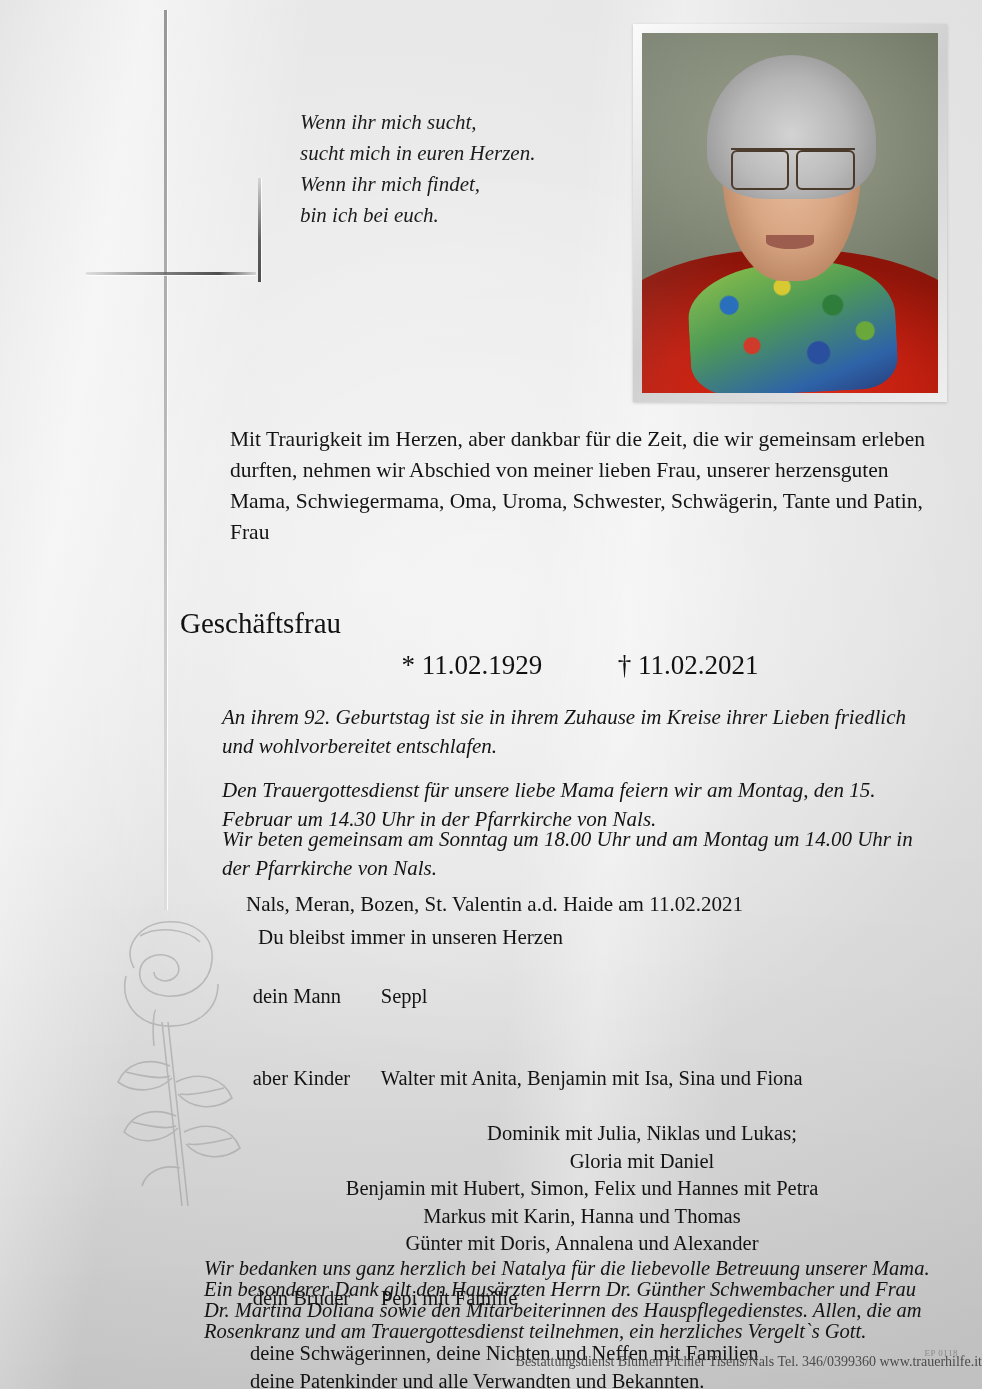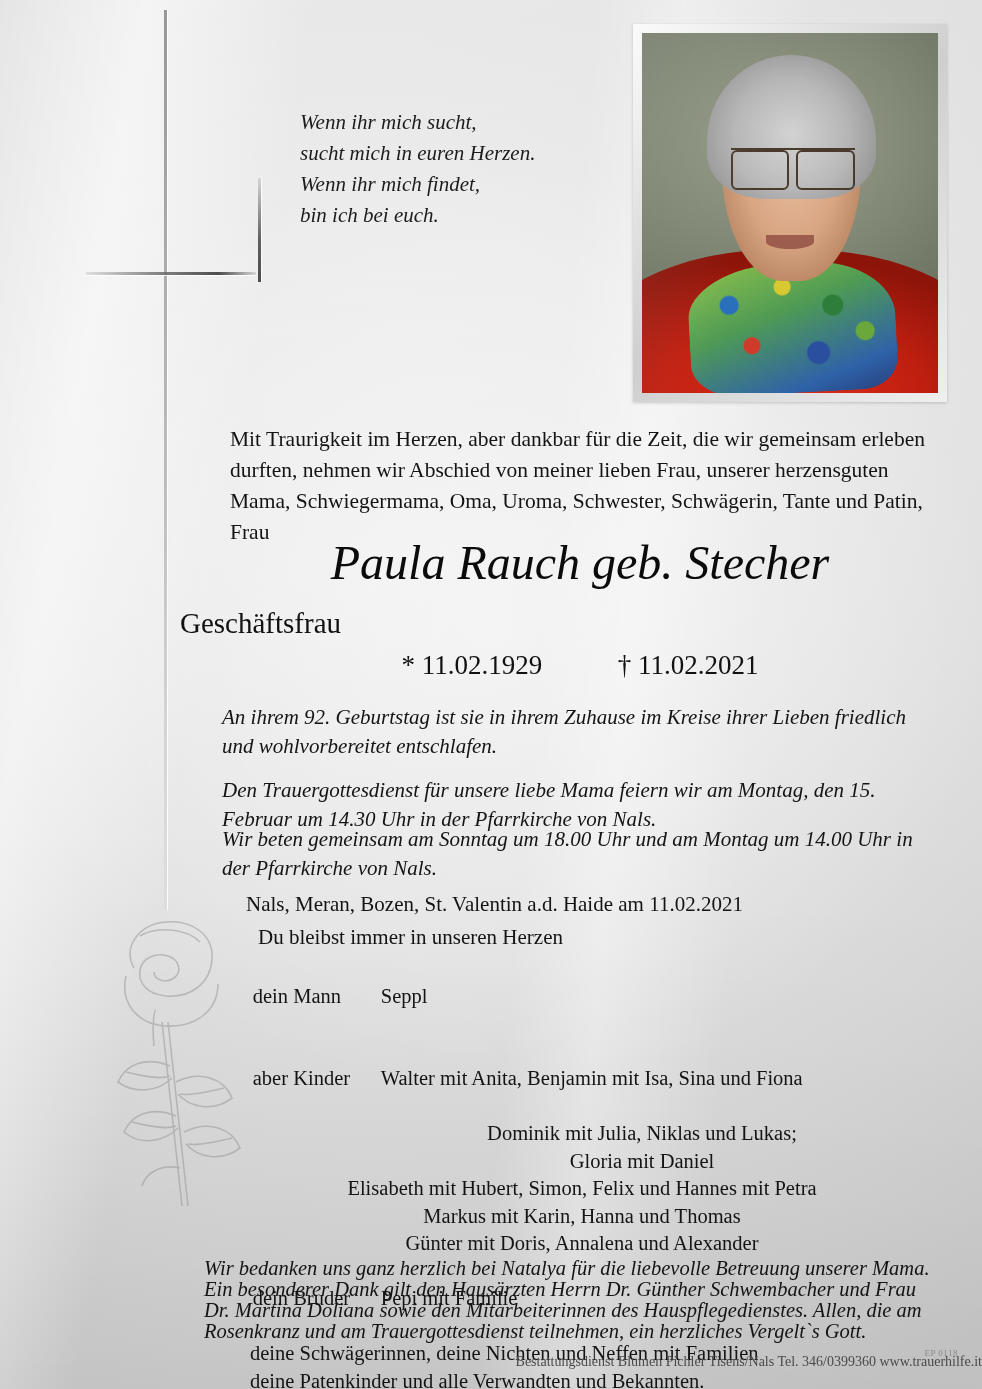--- a/index.html
+++ b/index.html
@@ -370,21 +370,20 @@
 
   <div class="verse">
     <div>Wenn ihr mich sucht,</div>
     <div>sucht mich in euren Herzen.</div>
     <div>Wenn ihr mich findet,</div>
     <div>bin ich bei euch.</div>
   </div>
 
   <div class="intro">Mit Traurigkeit im Herzen, aber dankbar für die Zeit, die wir gemeinsam erleben durften, nehmen wir Abschied von meiner lieben Frau, unserer herzensguten Mama, Schwiegermama, Oma, Uroma, Schwester, Schwägerin, Tante und Patin, Frau</div>
 
-  <div class="name">Paula Rauch geb. Stecher</div>
   <div class="role">Geschäftsfrau</div>
 
   <div class="dates">
     <span>* 11.02.1929</span>
     <span class="sep"></span>
     <span>† 11.02.2021</span>
   </div>
 
   <div class="para p1">An ihrem 92. Geburtstag ist sie in ihrem Zuhause im Kreise ihrer Lieben friedlich und wohlvorbereitet entschlafen.</div>
   <div class="para p2">Den Trauergottesdienst für unsere liebe Mama feiern wir am Montag, den 15. Februar um 14.30 Uhr in der Pfarrkirche von Nals.</div>
@@ -395,21 +394,21 @@
 
   <div class="family">
     <div class="row">
       <span class="lbl" style="width:128px">dein Mann</span><span>Seppl</span>
     </div>
     <div class="row">
       <span class="lbl" style="width:128px">aber Kinder</span><span>Walter mit Anita, Benjamin mit Isa, Sina und Fiona</span>
     </div>
     <div class="c2"><span>Dominik mit Julia, Niklas und Lukas;</span></div>
     <div class="c2"><span>Gloria mit Daniel</span></div>
-    <div class="c"><span>Elisabeth mit Hubert, Simon, Felix und Hannes mit Petra</span></div>
+    <div class="c"><span>Benjamin mit Hubert, Simon, Felix und Hannes mit Petra</span></div>
     <div class="c"><span>Markus mit Karin, Hanna und Thomas</span></div>
     <div class="c"><span>Günter mit Doris, Annalena und Alexander</span></div>
     <div class="row">
       <span class="lbl" style="width:128px">dein Bruder</span><span>Pepi mit Familie</span>
     </div>
     <div class="row" style="padding-left:28px"><span>deine Schwägerinnen, deine Nichten und Neffen mit Familien</span></div>
     <div class="row" style="padding-left:28px"><span>deine Patenkinder und alle Verwandten und Bekannten.</span></div>
   </div>
 
   <div class="thanks">Wir bedanken uns ganz herzlich bei Natalya für die liebevolle Betreuung unserer Mama. Ein besonderer Dank gilt den Hausärzten Herrn Dr. Günther Schwembacher und Frau Dr. Martina Doliana sowie den Mitarbeiterinnen des Hauspflegedienstes. Allen, die am Rosenkranz und am Trauergottesdienst teilnehmen, ein herzliches Vergelt`s Gott.</div>

